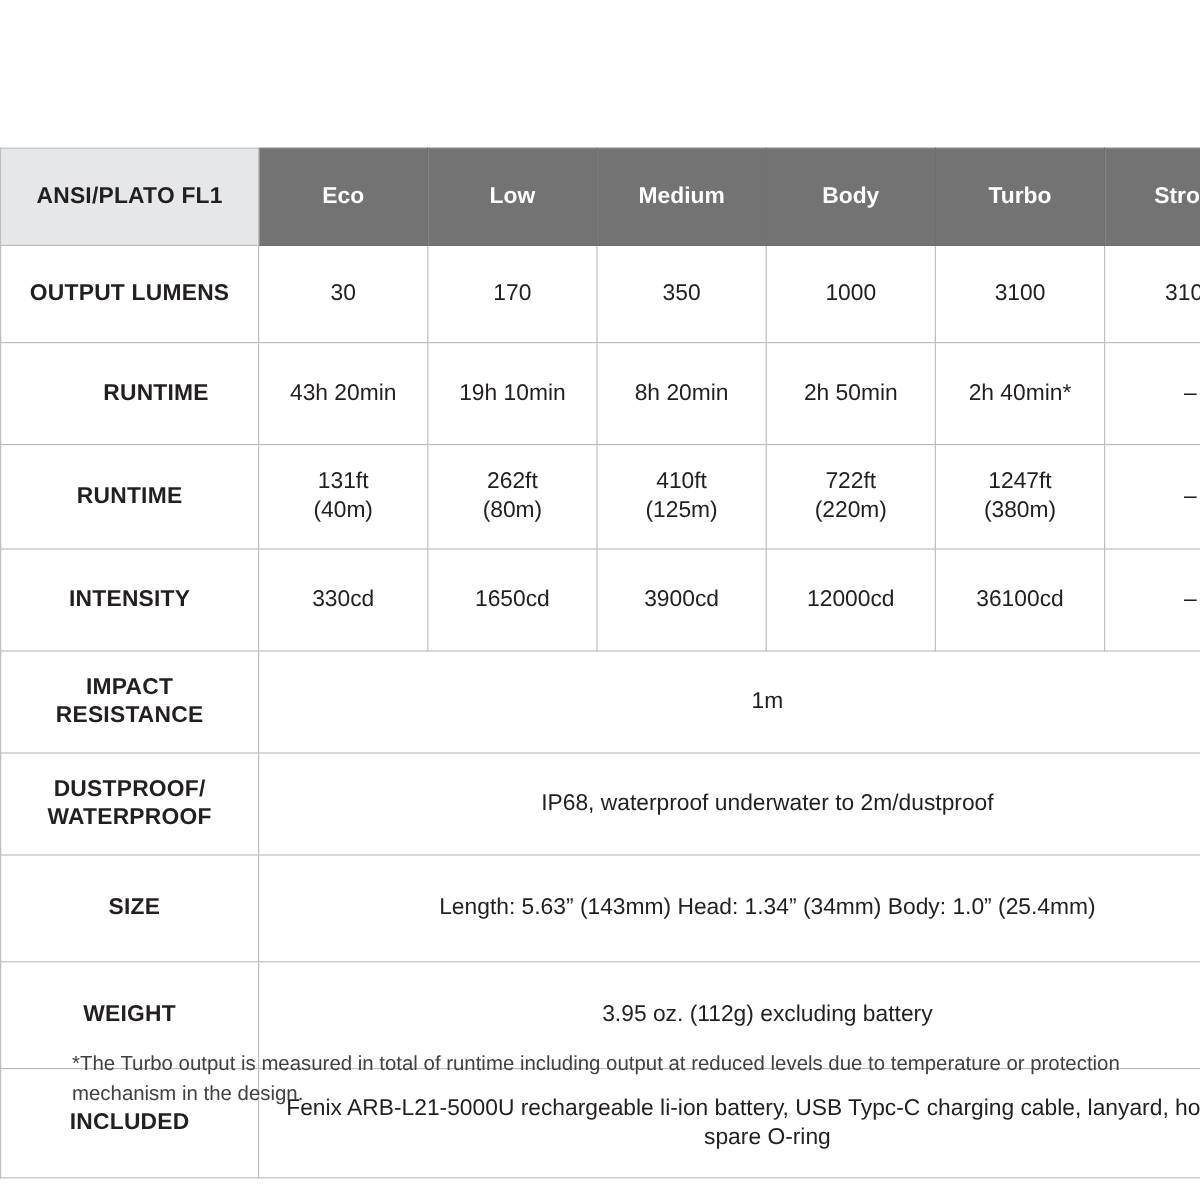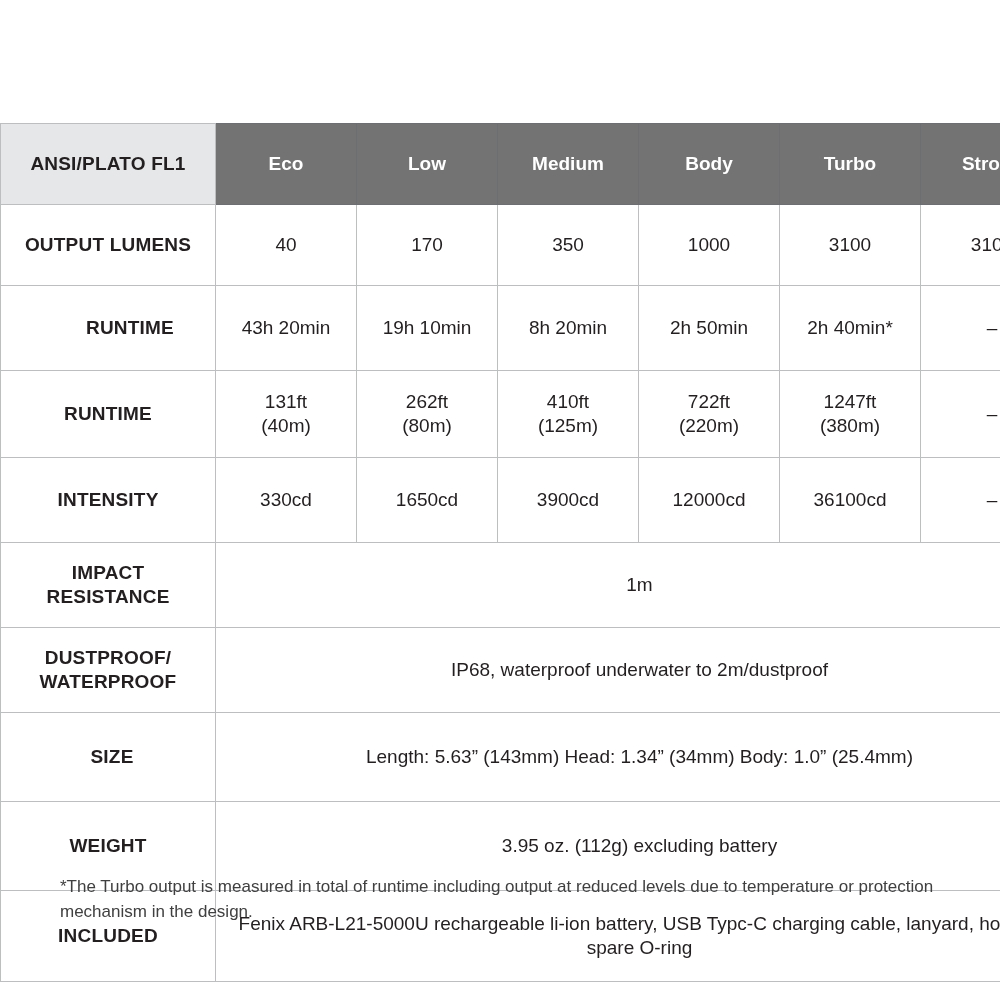--- a/index.html
+++ b/index.html
@@ -93,21 +93,21 @@
         <td class="hdr-mode" style="width:132px;">Eco</td>
         <td class="hdr-mode" style="width:132px;">Low</td>
         <td class="hdr-mode" style="width:132px;">Medium</td>
         <td class="hdr-mode" style="width:132px;">Body</td>
         <td class="hdr-mode" style="width:132px;">Turbo</td>
         <td class="hdr-mode" style="width:134px;">Strobe</td>
       </tr>
 
       <tr>
         <td class="row-label" style="height:68px;">OUTPUT LUMENS</td>
-        <td class="val">40</td>
+        <td class="val">30</td>
         <td class="val">170</td>
         <td class="val">350</td>
         <td class="val">1000</td>
         <td class="val">3100</td>
         <td class="val">3100</td>
       </tr>
 
       <tr>
         <td class="row-label" style="height:72px;padding-left:48px;">RUNTIME</td>
         <td class="val">43h 20min</td>

